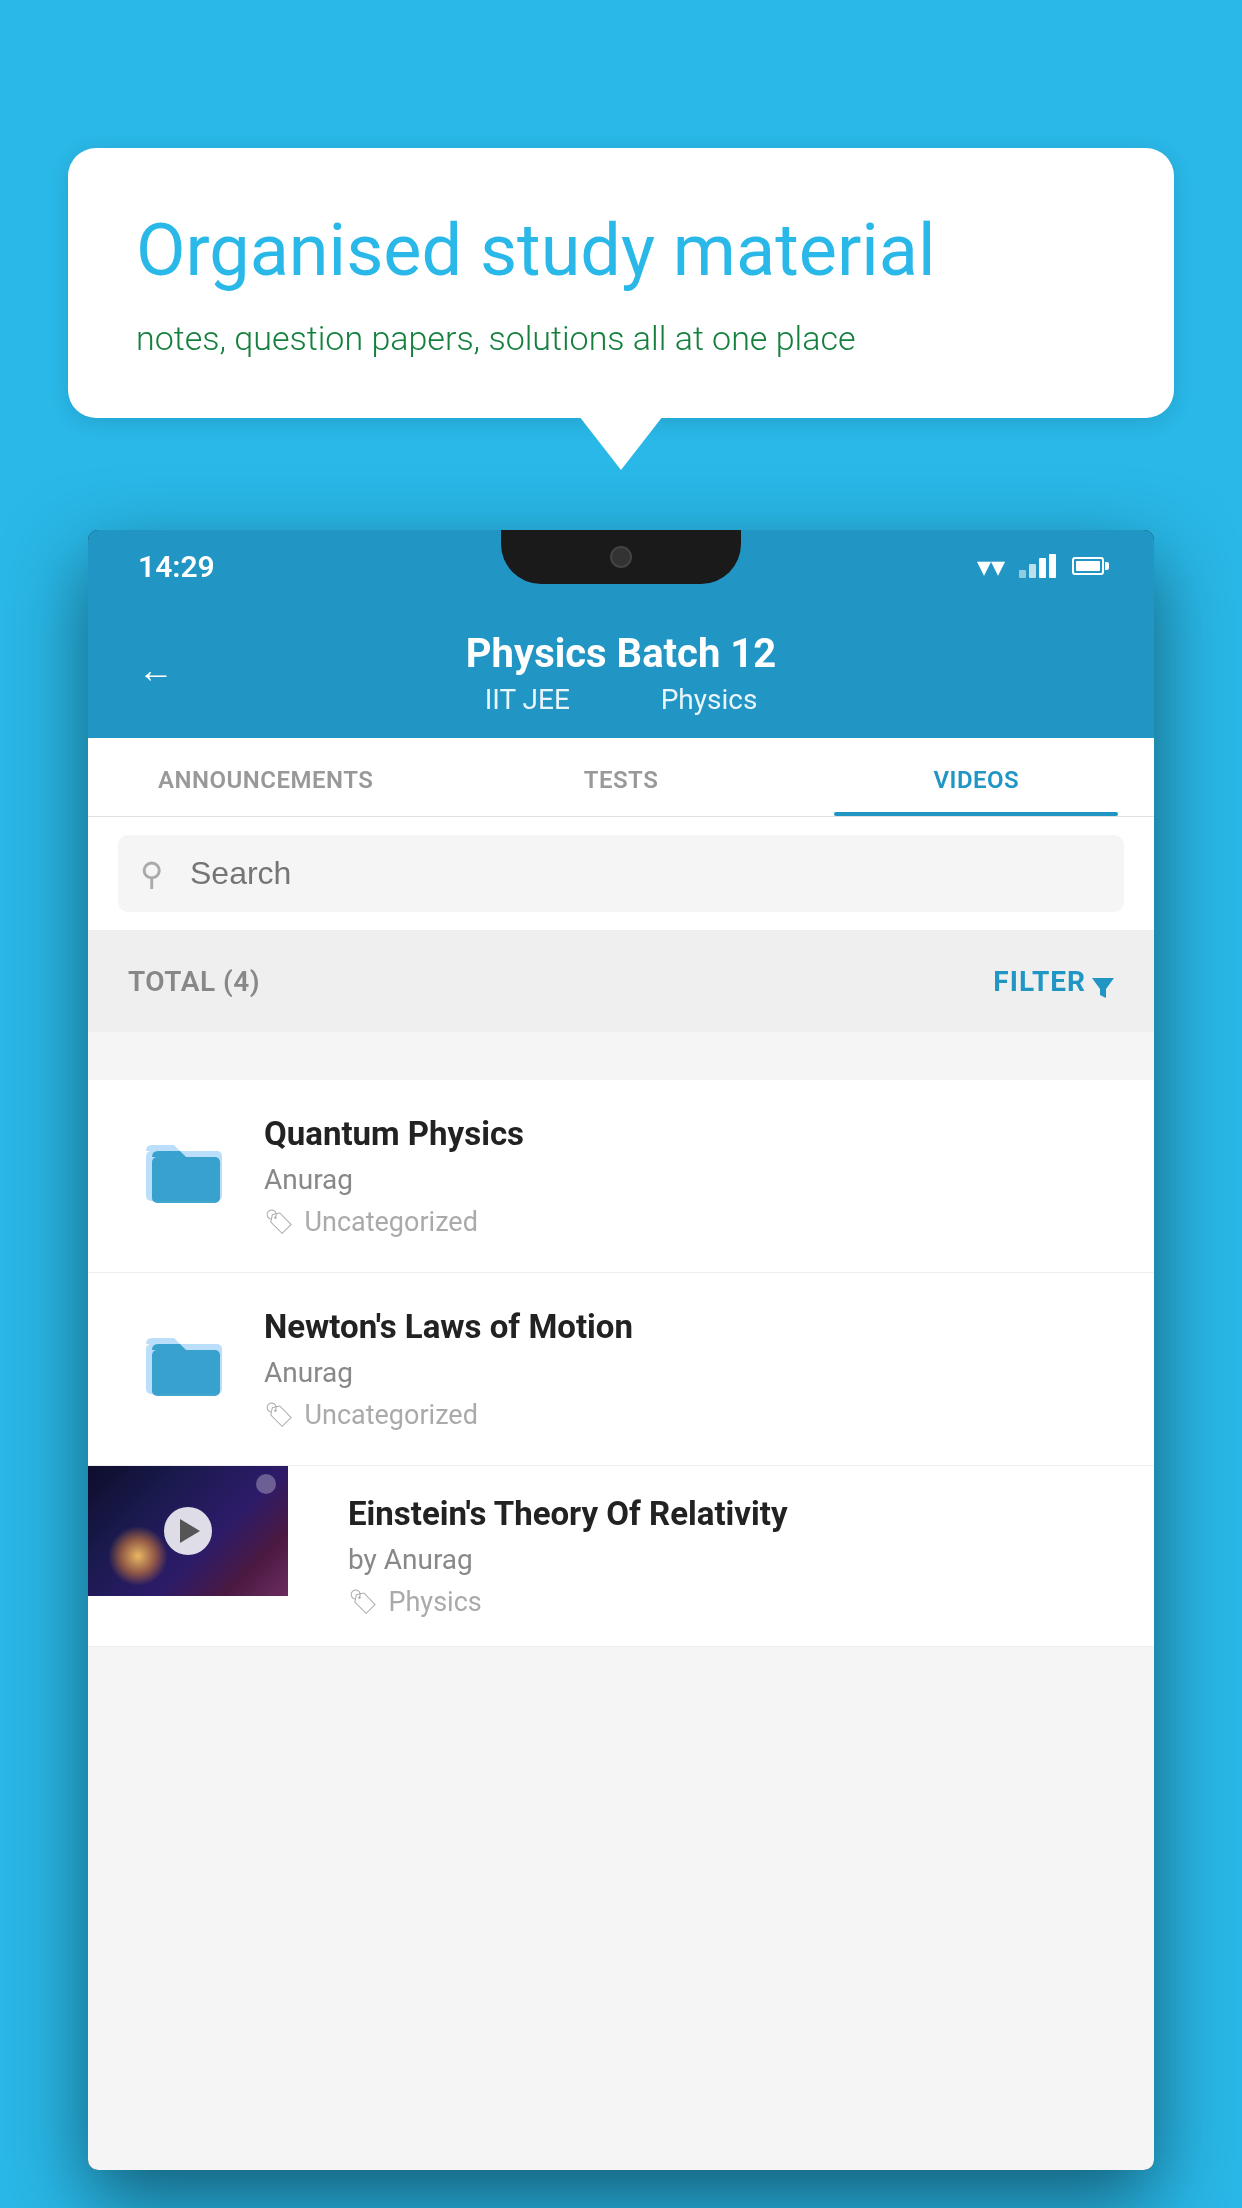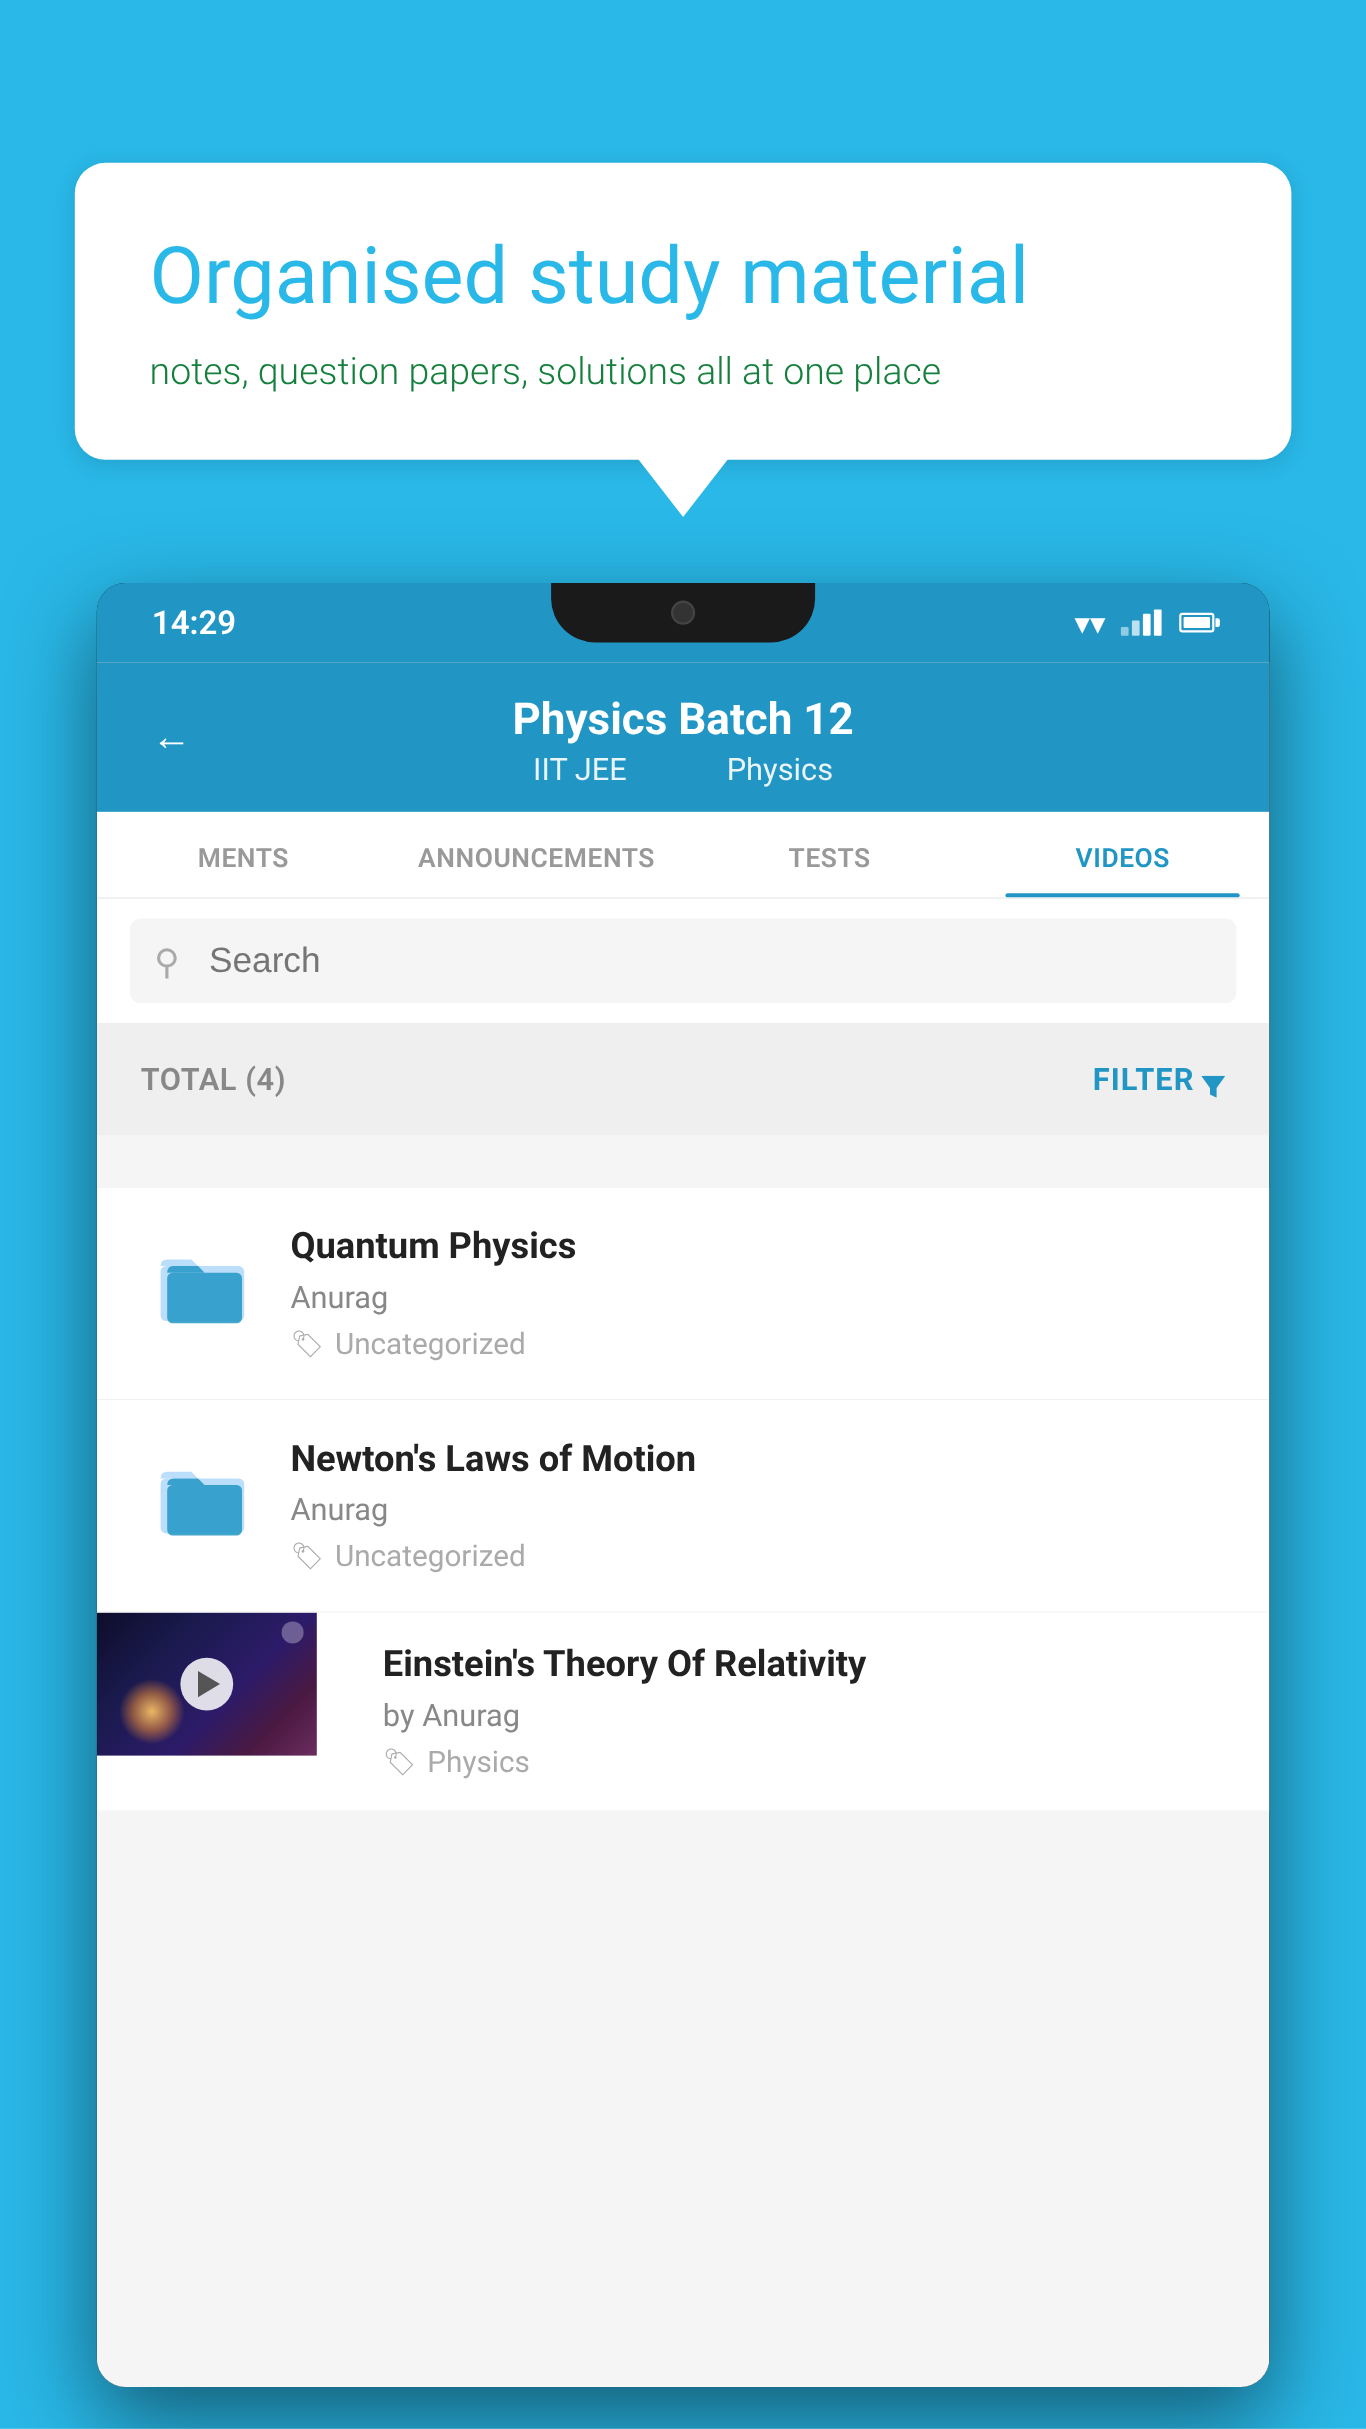--- a/index.html
+++ b/index.html
@@ -57,21 +57,21 @@
     }
 
     
     .phone-frame {
       position: absolute;
       top: 530px;
       left: 88px;
       width: 1066px;
       height: 1640px;
       background: #1a1a1a;
-      border-radius: 26px;
+      border-radius: 10px;
       box-shadow: 0 30px 80px rgba(0,0,0,0.5);
       overflow: hidden;
     }
 
     
     .notch {
       position: absolute;
       top: 0;
       left: 50%;
       transform: translateX(-50%);
@@ -439,23 +439,20 @@
       <span class="back-arrow">←</span>
       <div class="top-bar-title">Physics Batch 12</div>
       <div class="top-bar-subtitle">
         <span>IIT JEE</span>
         <span>&nbsp;&nbsp;&nbsp;</span>
         <span>Physics</span>
       </div>
     </div>
 
     <div class="tabs">
-      <div class="tab">
-        <span>MENTS</span>
-      </div>
       <div class="tab">
         <span>ANNOUNCEMENTS</span>
       </div>
       <div class="tab">
         <span>TESTS</span>
       </div>
       <div class="tab active">
         <span>VIDEOS</span>
       </div>
     </div>

